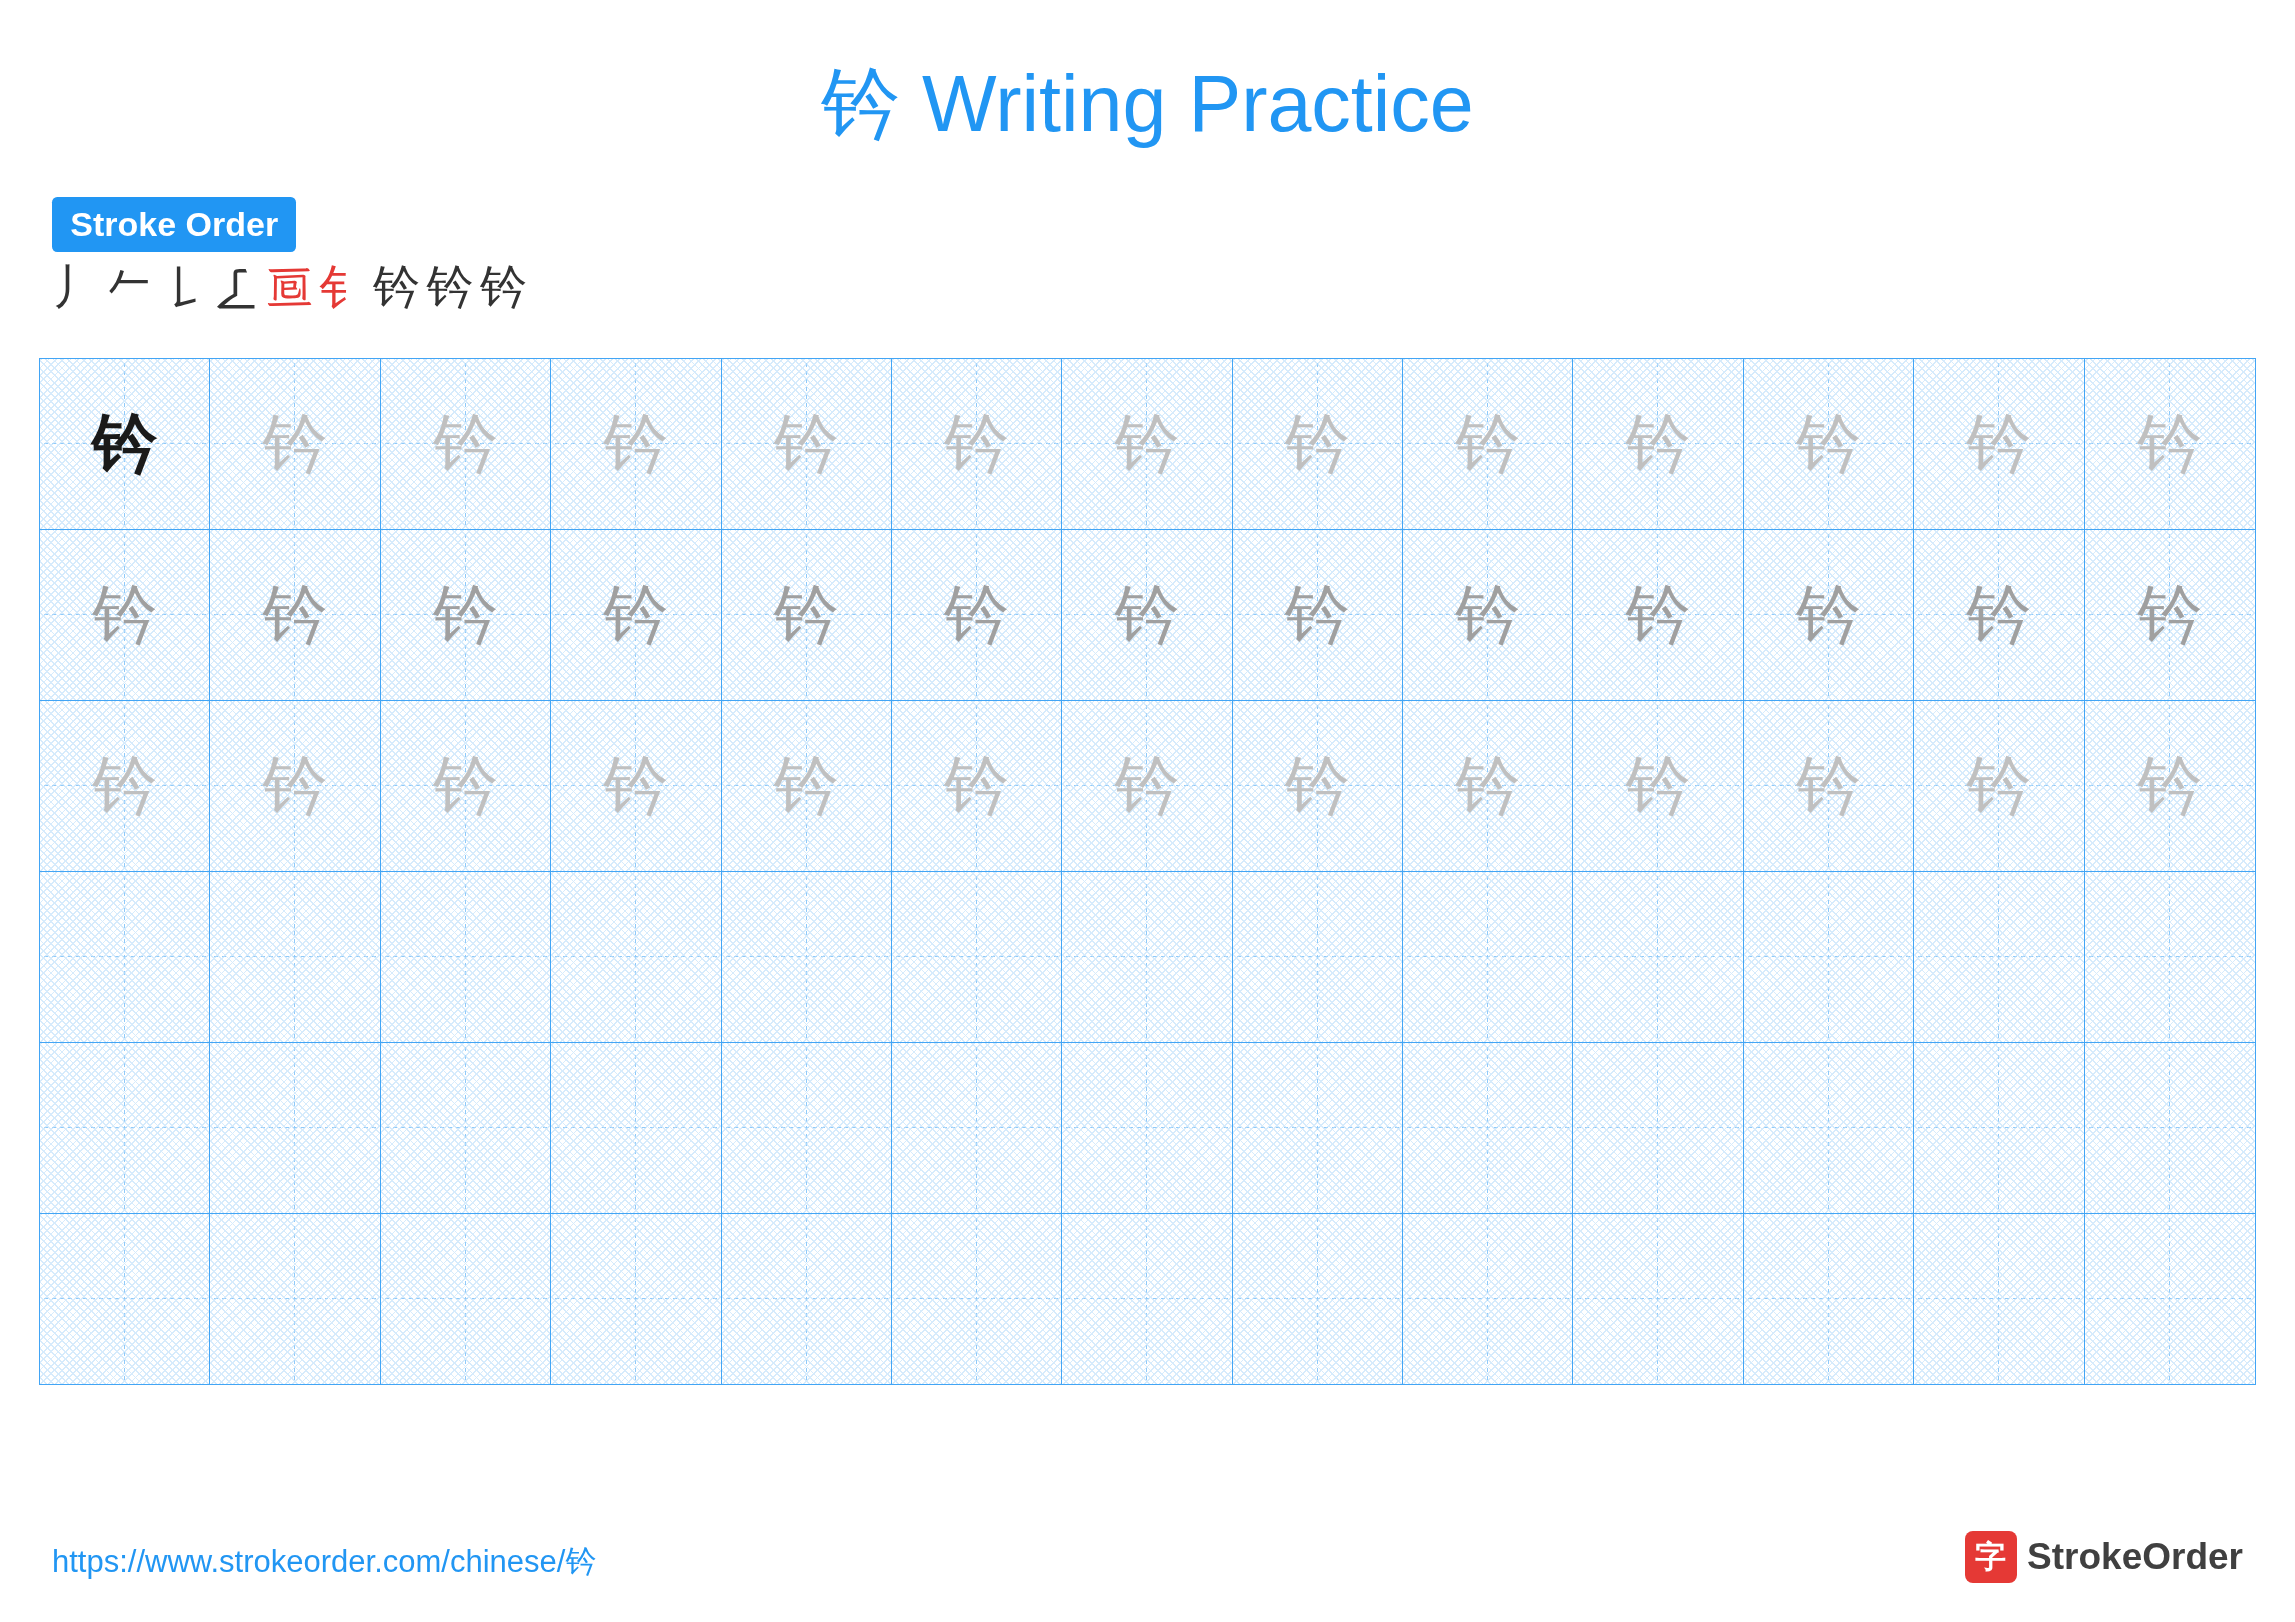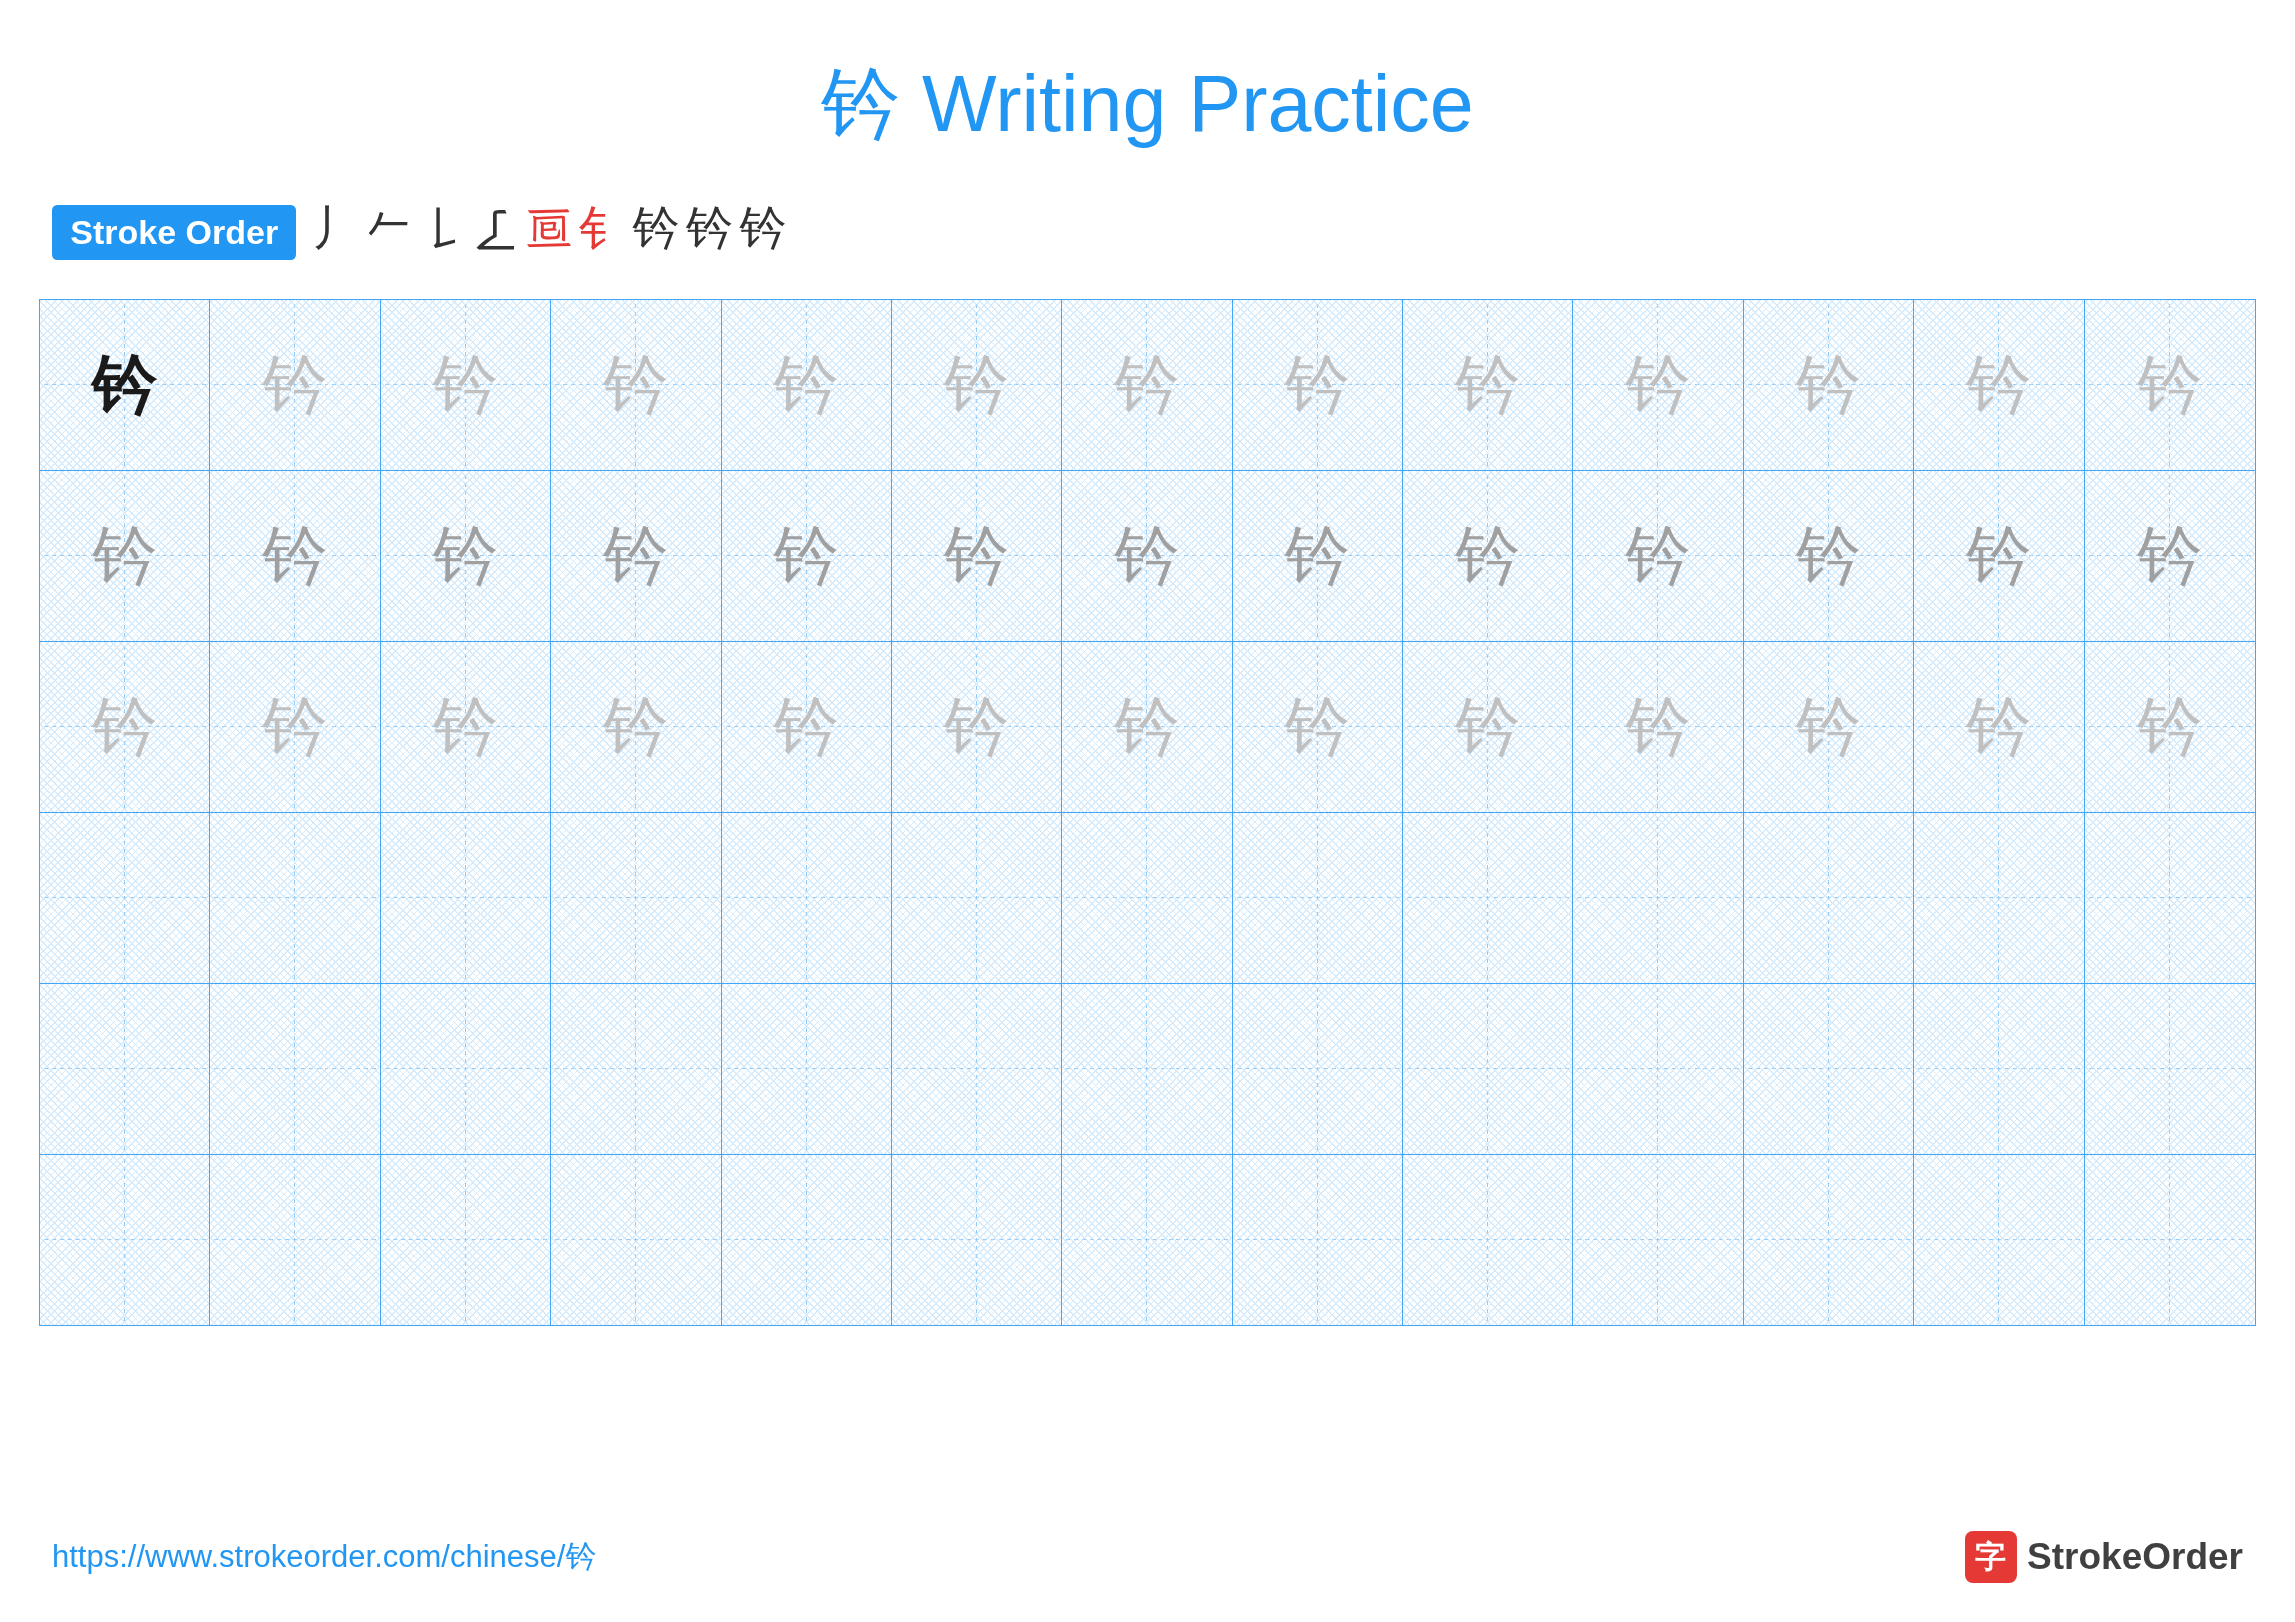--- a/index.html
+++ b/index.html
@@ -25,24 +25,25 @@
     }
 
     .title-text {
       font-size: 79px;
       color: #2196F3;
       font-weight: normal;
     }
 
     .stroke-order-section {
       display: flex;
-      align-items: flex-end;
+      align-items: flex-start;
       padding: 13px 52px;
       margin-bottom: 26px;
-      gap: 15px;
+      gap: 4px;
+      flex-direction: column;
     }
 
     .stroke-order-badge {
       background: #2196F3;
       color: white;
       font-size: 34px;
       padding: 7.9px 18.3px;
       border-radius: 5.2px;
       font-weight: bold;
       white-space: nowrap;
@@ -171,21 +172,21 @@
       height: 170px;
     }
 
     
     .footer {
       position: absolute;
       bottom: 39px;
       left: 52px;
       right: 52px;
       display: flex;
-      align-items: center;
+      align-items: flex-end;
       justify-content: space-between;
     }
 
     .footer-url {
       color: #2196F3;
       font-size: 31px;
       text-decoration: none;
     }
 
     .footer-logo {

